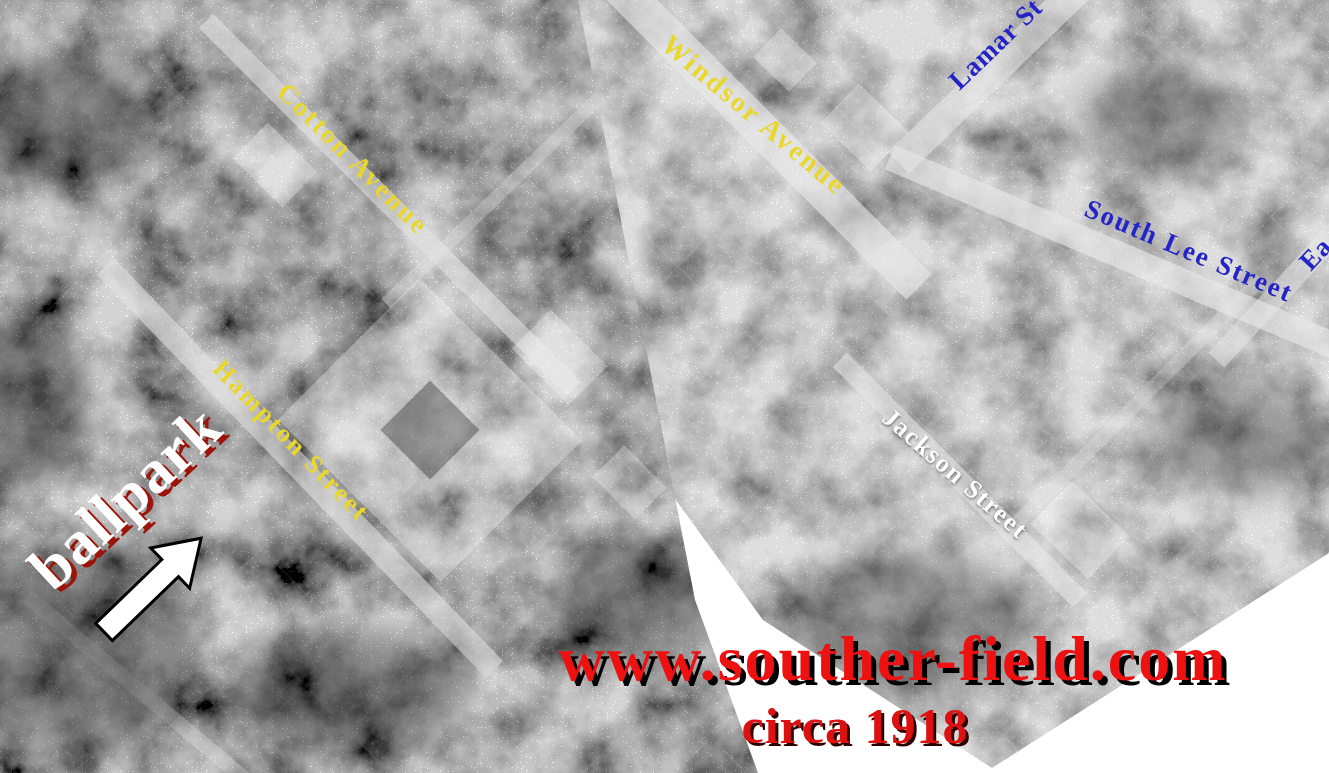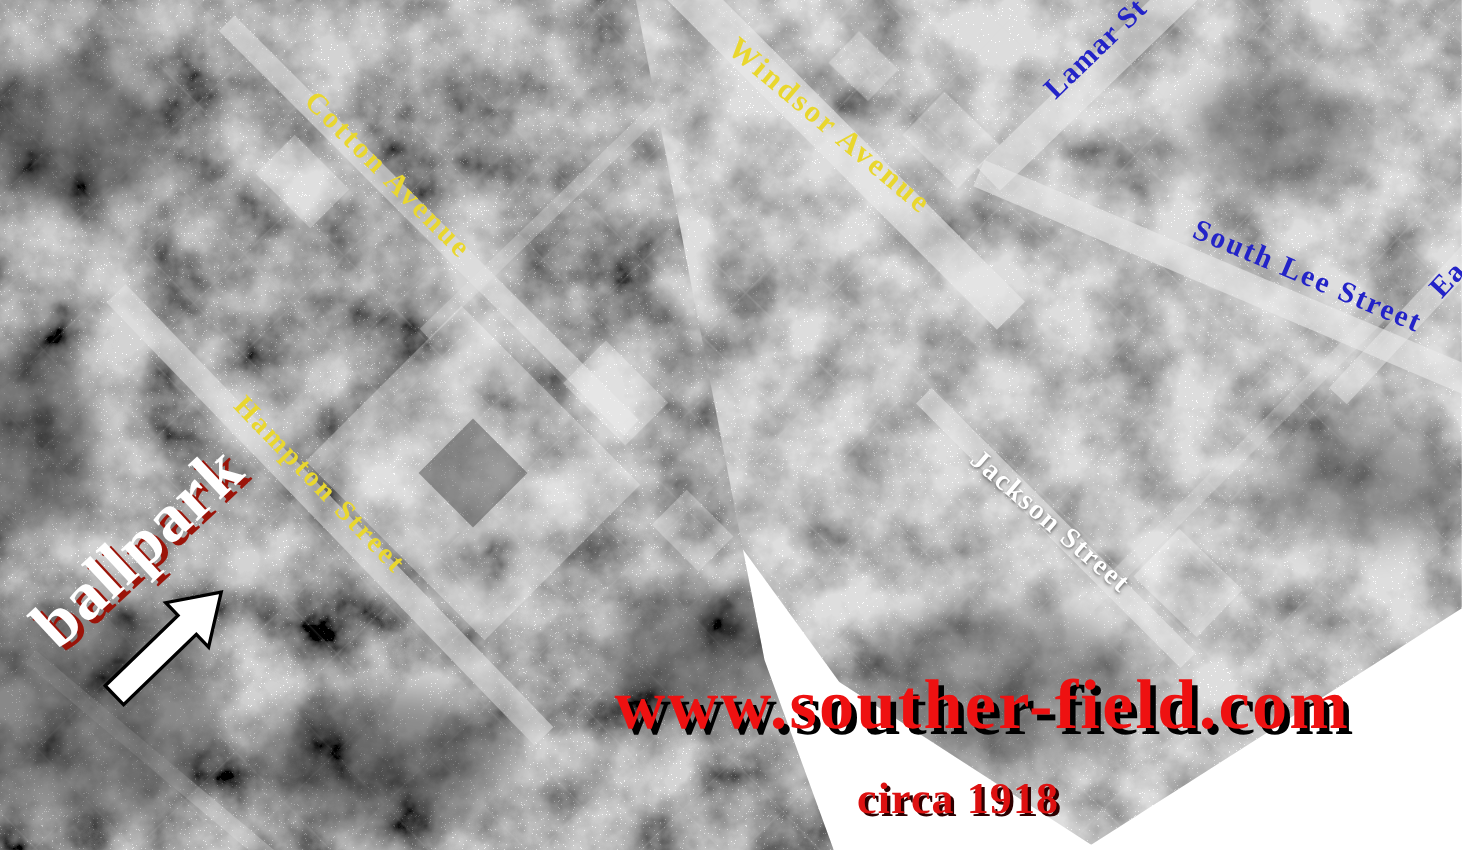--- a/index.html
+++ b/index.html
@@ -135,17 +135,17 @@
   <div class="lbl lbl-jackson" style="left: 955px; top: 474px; font-size: 26px; letter-spacing: 1.5px; transform: translate(-50%, -50%) rotate(41deg); color: rgb(255, 255, 255);">Jackson Street</div>
 
   <div class="lbl lbl-ballpark" style="left: 125px; top: 497px; font-size: 62px; letter-spacing: 1px; transform: translate(-50%, -50%) rotate(-43deg); color: rgb(255, 255, 255);">ballpark</div>
 
   <svg class="arrow-svg" width="150" height="140" viewBox="0 0 150 140" aria-hidden="true">
     <g transform="translate(18,122) rotate(-44)">
       <polygon points="0,-12 92,-12 92,-28 135,0 92,28 92,12 0,12" fill="#ffffff" stroke="#000000" stroke-width="3" stroke-linejoin="miter"></polygon>
     </g>
   </svg>
 
-  <div class="lbl lbl-website" style="left: 893px; top: 641px; font-size: 64px; letter-spacing: 2px; transform: translate(-50%, -50%); color: rgb(238, 17, 17);">www.souther-field.com</div>
+  <div class="lbl lbl-website" style="left: 893px; top: 659px; font-size: 64px; letter-spacing: 2px; transform: translate(-50%, -50%); color: rgb(238, 17, 17);">www.souther-field.com</div>
 
-  <div class="lbl lbl-circa" style="left: 855px; top: 726px; font-size: 40px; letter-spacing: 1px; transform: translate(-50%, -50%); color: rgb(221, 17, 17); margin-left: 16px;">circa 1918</div>
+  <div class="lbl lbl-circa" style="left: 855px; top: 726px; font-size: 50px; letter-spacing: 1px; transform: translate(-50%, -50%); color: rgb(221, 17, 17);">circa 1918</div>
 
 </div>
 
 </body></html>

